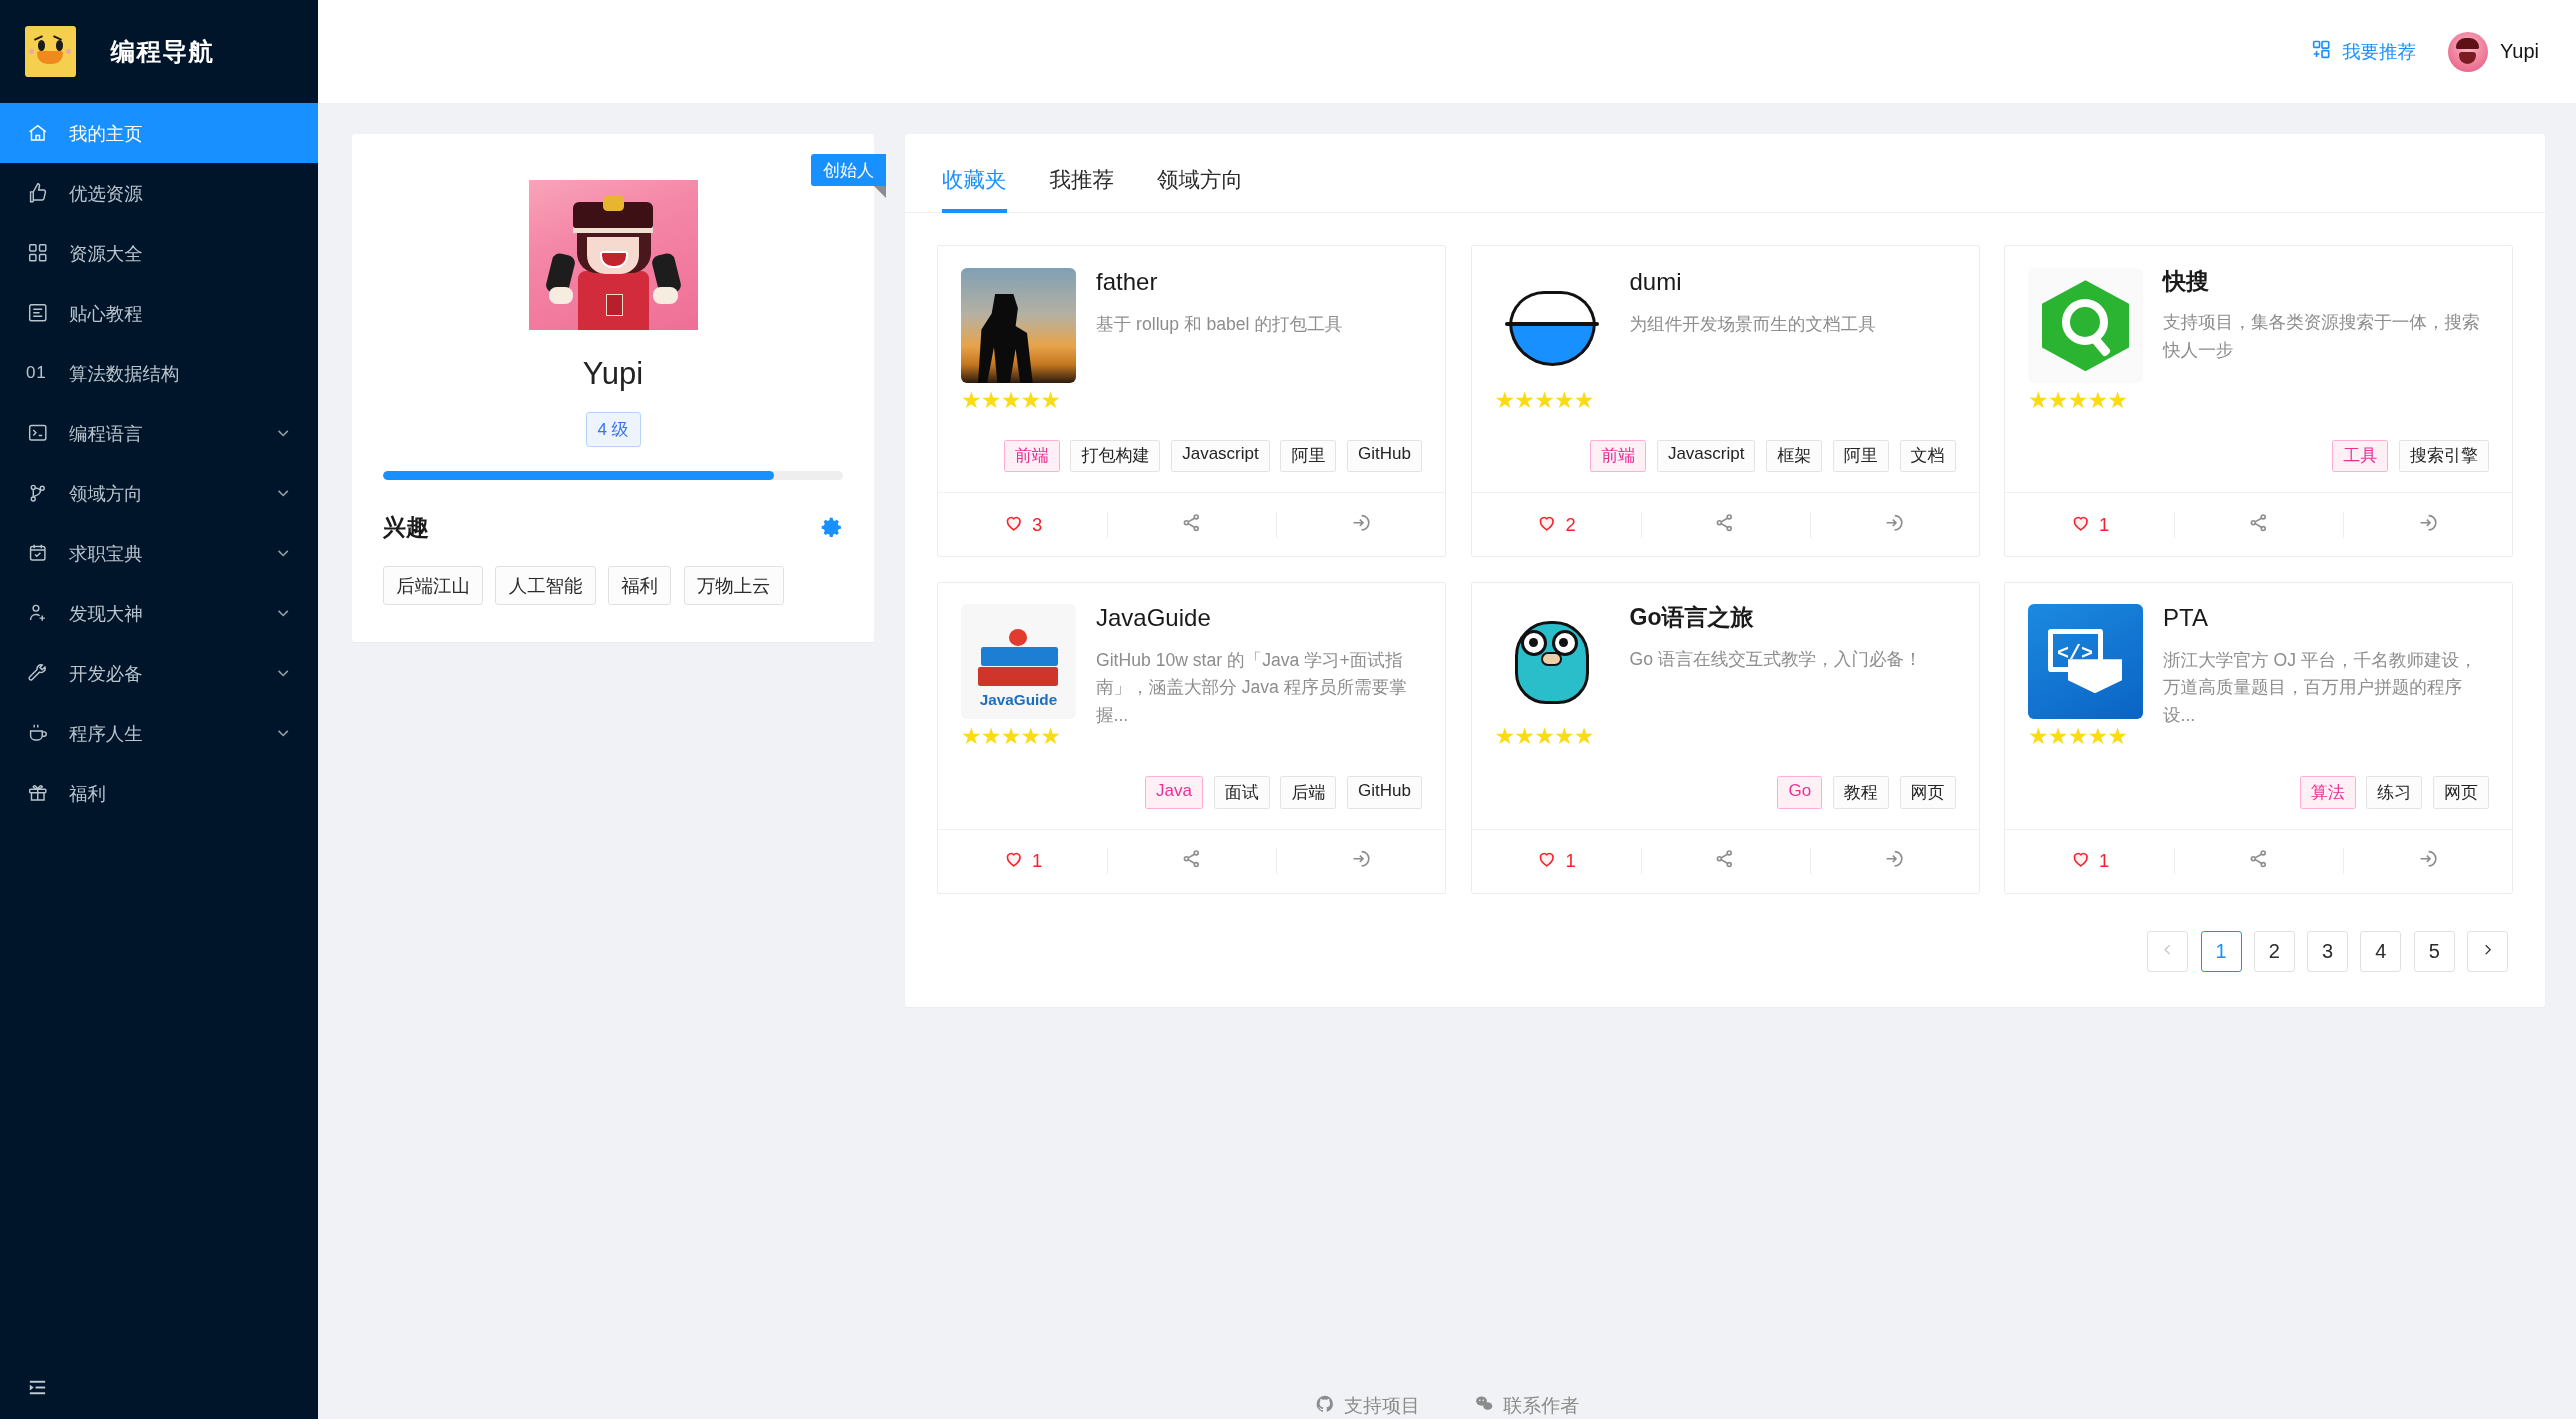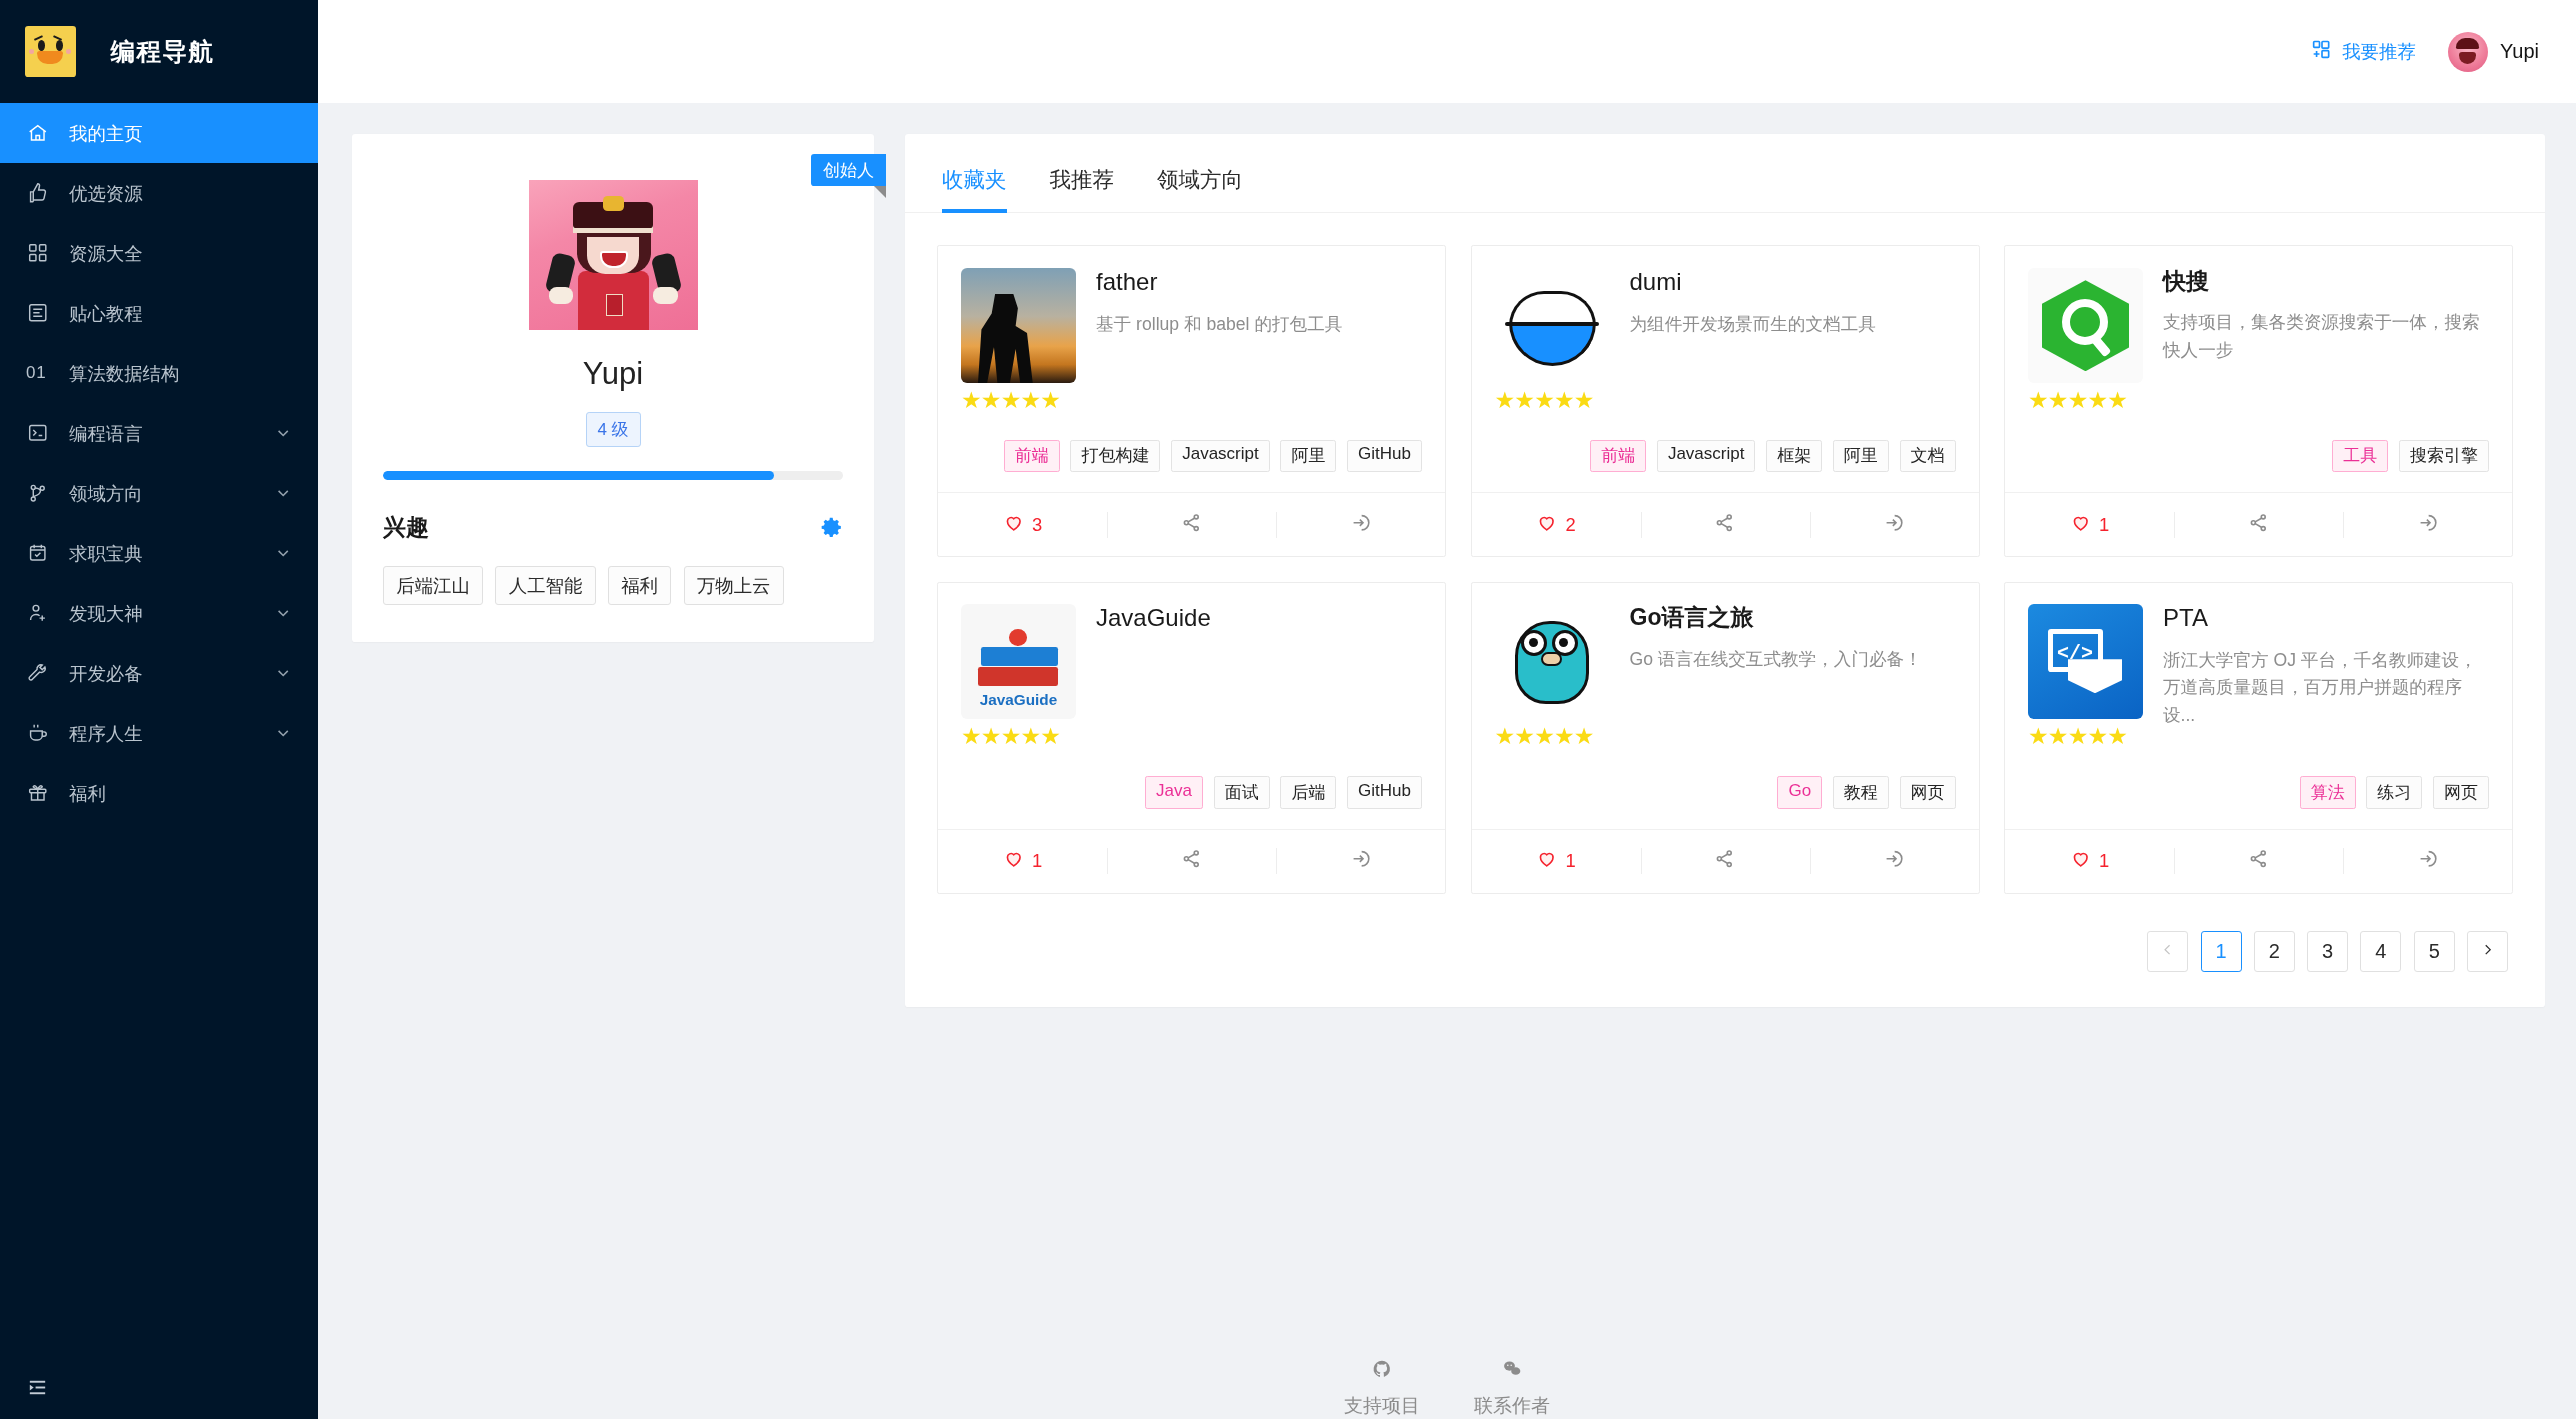--- a/index.html
+++ b/index.html
@@ -248,21 +248,21 @@
   }
   .pg.active { border-color:#1890ff; color:#1890ff; }
   .pg.disabled { color:#c4c4c4; cursor:not-allowed; }
   .pg svg { width:15.3px; height:15.3px; stroke:currentColor; fill:none; stroke-width:2;}
 
   
   .footer {
     text-align:center; padding: 35px 0 0 0; background:#f0f2f5; flex-shrink:0;
   }
   .footer-links { display:flex; justify-content:center; gap: 54px; }
-  .flink { display:flex; align-items:center; gap:9.2px; color:#8c8c8c; font-size:19px; cursor:pointer;flex-direction:column;}
+  .flink { display:flex; align-items:center; gap:9.2px; color:#8c8c8c; font-size:19px; cursor:pointer;}
   .flink svg { width:20px; height:20px; fill:currentColor;}
   .copyright { margin-top: 20px; color:#a8a8a8; font-size:19px;}
 </style>
 </head>
 <body>
 
 <div class="app">
 
   <aside class="sidebar">
     <div class="brand">
@@ -617,20 +617,21 @@
                   <div class="rcard-logo logo-jg">
                     <span class="jg-apple"></span>
                     <span class="jg-b1"></span>
                     <span class="jg-b2"></span>
                     <span class="jg-text">JavaGuide</span>
                   </div>
                   <div class="stars">★★★★★</div>
                 </div>
                 <div class="rcard-right">
                   <div class="rcard-title latin">JavaGuide</div>
+                  <div class="rcard-desc">GitHub 10w star 的「Java 学习+面试指南」，涵盖大部分 Java 程序员所需要掌握...</div>
                 </div>
               </div>
               <div class="rcard-tags">
                 <span class="rtag primary">Java</span>
                 <span class="rtag">面试</span>
                 <span class="rtag">后端</span>
                 <span class="rtag">GitHub</span>
               </div>
               <div class="rcard-foot">
                 <div class="foot-act like">

